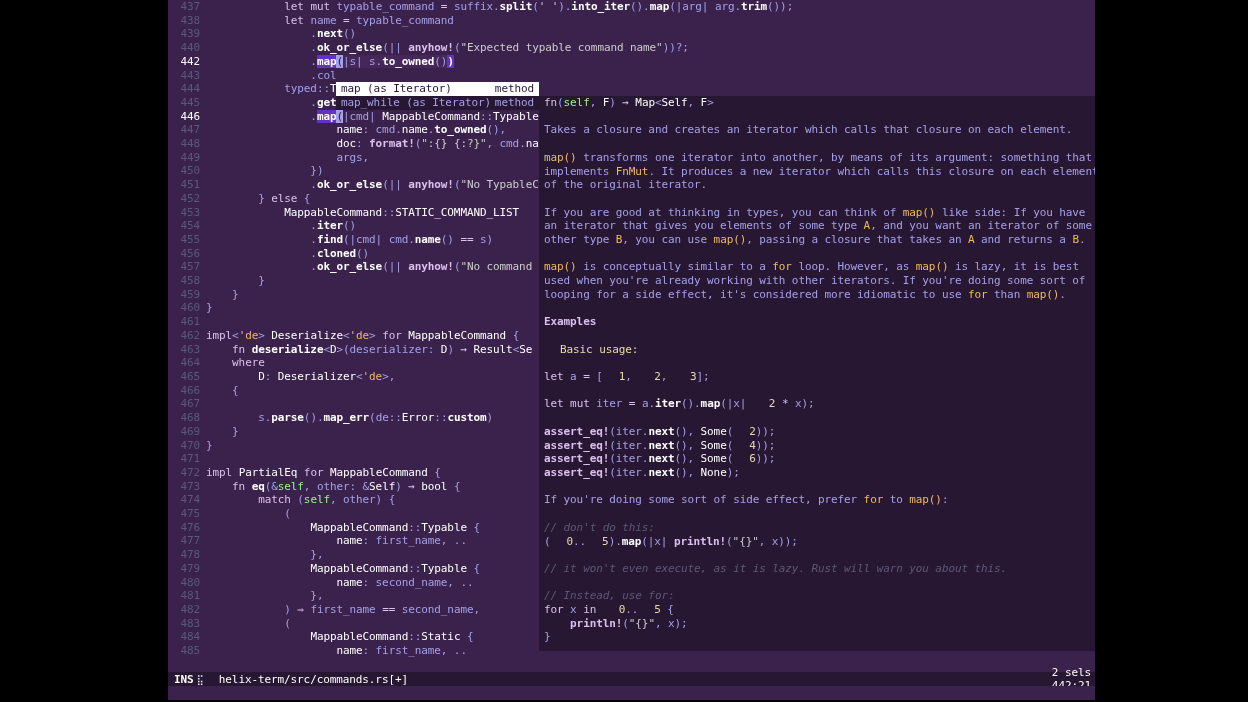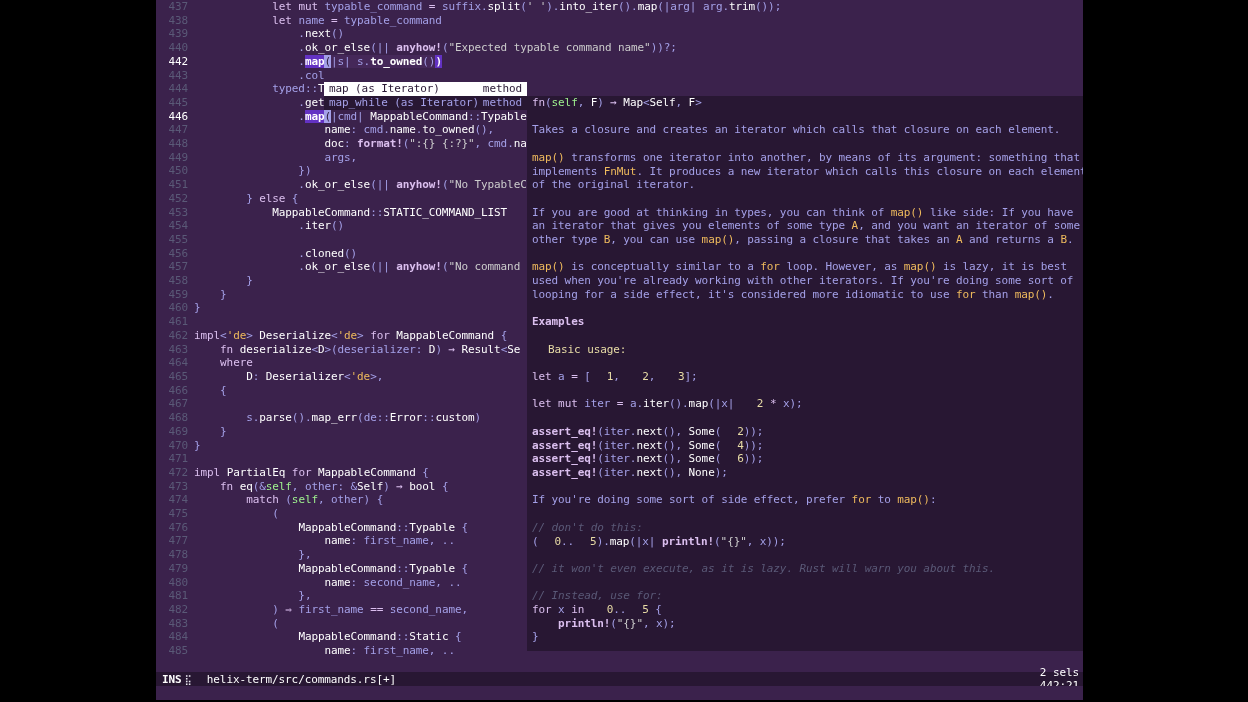--- a/index.html
+++ b/index.html
@@ -1,28 +1,28 @@
 <!DOCTYPE html>
 <html><head>
 <meta charset="utf-8">
 <style>
   html,body{margin:0;padding:0;}
   body{width:1248px;height:702px;background:#000;overflow:hidden;position:relative;
        font-family:"DejaVu Sans Mono",monospace;}
-  .term{position:absolute;left:156px;top:0;width:927px;height:700px;background:#3b224c;
+  .term{position:absolute;left:168px;top:0;width:927px;height:700px;background:#3b224c;
         overflow:hidden;font-size:11px;line-height:13.71px;letter-spacing:-0.1px;}
   .lines{position:absolute;left:0;top:0;width:927px;}
   .line{height:13.71px;display:flex;white-space:pre;}
   .gut{flex:none;width:32px;text-align:right;color:#5a5977;margin-right:6px;}
   .gut.hl{color:#ffffff;}
   .codetxt{white-space:pre;}
   
   .b{color:#a4a0e8;}
   .kw{color:#dbbfef;}
-  .fn{color:#ffffff;font-weight:normal;}
+  .fn{color:#ffffff;font-weight:bold;}
   .ty{color:#ffffff;}
   .cn{color:#ffffff;}
   .mac{color:#dbbfef;font-weight:bold;}
   .str{color:#cccccc;}
   .num{color:#e8dca6;padding-left:16px;}
   .life{color:#efba5d;}
   .slf{color:#9ff28f;}
   .fld{color:#ffffff;}
   .cmt{color:#5a5977;font-style:italic;}
   .code{color:#efba5d;}
@@ -65,21 +65,21 @@
       <div class="line"><span class="gut">445</span><span class="codetxt"><span class="b">                .</span><span class="fn">get</span><span class="b">(name)</span></span></div>
       <div class="line"><span class="gut hl">446</span><span class="codetxt"><span class="b">                .</span><span class="sp">map</span><span class="cu">(</span><span class="b">|cmd| </span><span class="ty">MappableCommand</span><span class="b">::</span><span class="ty">Typable</span></span></div>
       <div class="line"><span class="gut">447</span><span class="codetxt"><span class="b">                    </span><span class="fld">name</span><span class="b">: cmd.</span><span class="fld">name</span><span class="b">.</span><span class="fn">to_owned</span><span class="b">(),</span></span></div>
       <div class="line"><span class="gut">448</span><span class="codetxt"><span class="b">                    </span><span class="fld">doc</span><span class="b">: </span><span class="mac">format!</span><span class="b">(</span><span class="str">":{} {:?}"</span><span class="b">, cmd.</span><span class="fld">na</span></span></div>
       <div class="line"><span class="gut">449</span><span class="codetxt"><span class="b">                    args,</span></span></div>
       <div class="line"><span class="gut">450</span><span class="codetxt"><span class="b">                })</span></span></div>
       <div class="line"><span class="gut">451</span><span class="codetxt"><span class="b">                .</span><span class="fn">ok_or_else</span><span class="b">(|| </span><span class="mac">anyhow!</span><span class="b">(</span><span class="str">"No TypableC</span></span></div>
       <div class="line"><span class="gut">452</span><span class="codetxt"><span class="b">        } </span><span class="kw">else</span><span class="b"> {</span></span></div>
       <div class="line"><span class="gut">453</span><span class="codetxt"><span class="b">            </span><span class="ty">MappableCommand</span><span class="b">::</span><span class="cn">STATIC_COMMAND_LIST</span></span></div>
       <div class="line"><span class="gut">454</span><span class="codetxt"><span class="b">                .</span><span class="fn">iter</span><span class="b">()</span></span></div>
-      <div class="line"><span class="gut">455</span></div>
+      <div class="line"><span class="gut">455</span><span class="codetxt"><span class="b">                .</span><span class="fn">find</span><span class="b">(|cmd| cmd.</span><span class="fn">name</span><span class="b">() </span><span class="kw">==</span><span class="b"> s)</span></span></div>
       <div class="line"><span class="gut">456</span><span class="codetxt"><span class="b">                .</span><span class="fn">cloned</span><span class="b">()</span></span></div>
       <div class="line"><span class="gut">457</span><span class="codetxt"><span class="b">                .</span><span class="fn">ok_or_else</span><span class="b">(|| </span><span class="mac">anyhow!</span><span class="b">(</span><span class="str">"No command </span></span></div>
       <div class="line"><span class="gut">458</span><span class="codetxt"><span class="b">        }</span></span></div>
       <div class="line"><span class="gut">459</span><span class="codetxt"><span class="b">    }</span></span></div>
       <div class="line"><span class="gut">460</span><span class="codetxt"><span class="b">}</span></span></div>
       <div class="line"><span class="gut">461</span><span class="codetxt"></span></div>
       <div class="line"><span class="gut">462</span><span class="codetxt"><span class="kw">impl</span><span class="b">&lt;</span><span class="life">'de</span><span class="b">&gt; </span><span class="ty">Deserialize</span><span class="b">&lt;</span><span class="life">'de</span><span class="b">&gt; </span><span class="kw">for</span><span class="b"> </span><span class="ty">MappableCommand</span><span class="b"> {</span></span></div>
       <div class="line"><span class="gut">463</span><span class="codetxt"><span class="b">    </span><span class="kw">fn</span><span class="b"> </span><span class="fn">deserialize</span><span class="b">&lt;</span><span class="ty">D</span><span class="b">&gt;(deserializer: </span><span class="ty">D</span><span class="b">) </span><span class="kw">→</span><span class="b"> </span><span class="ty">Result</span><span class="b">&lt;</span><span class="ty">Se</span></span></div>
       <div class="line"><span class="gut">464</span><span class="codetxt"><span class="b">    </span><span class="kw">where</span></span></div>
       <div class="line"><span class="gut">465</span><span class="codetxt"><span class="b">        </span><span class="ty">D</span><span class="b">: </span><span class="ty">Deserializer</span><span class="b">&lt;</span><span class="life">'de</span><span class="b">&gt;,</span></span></div>

